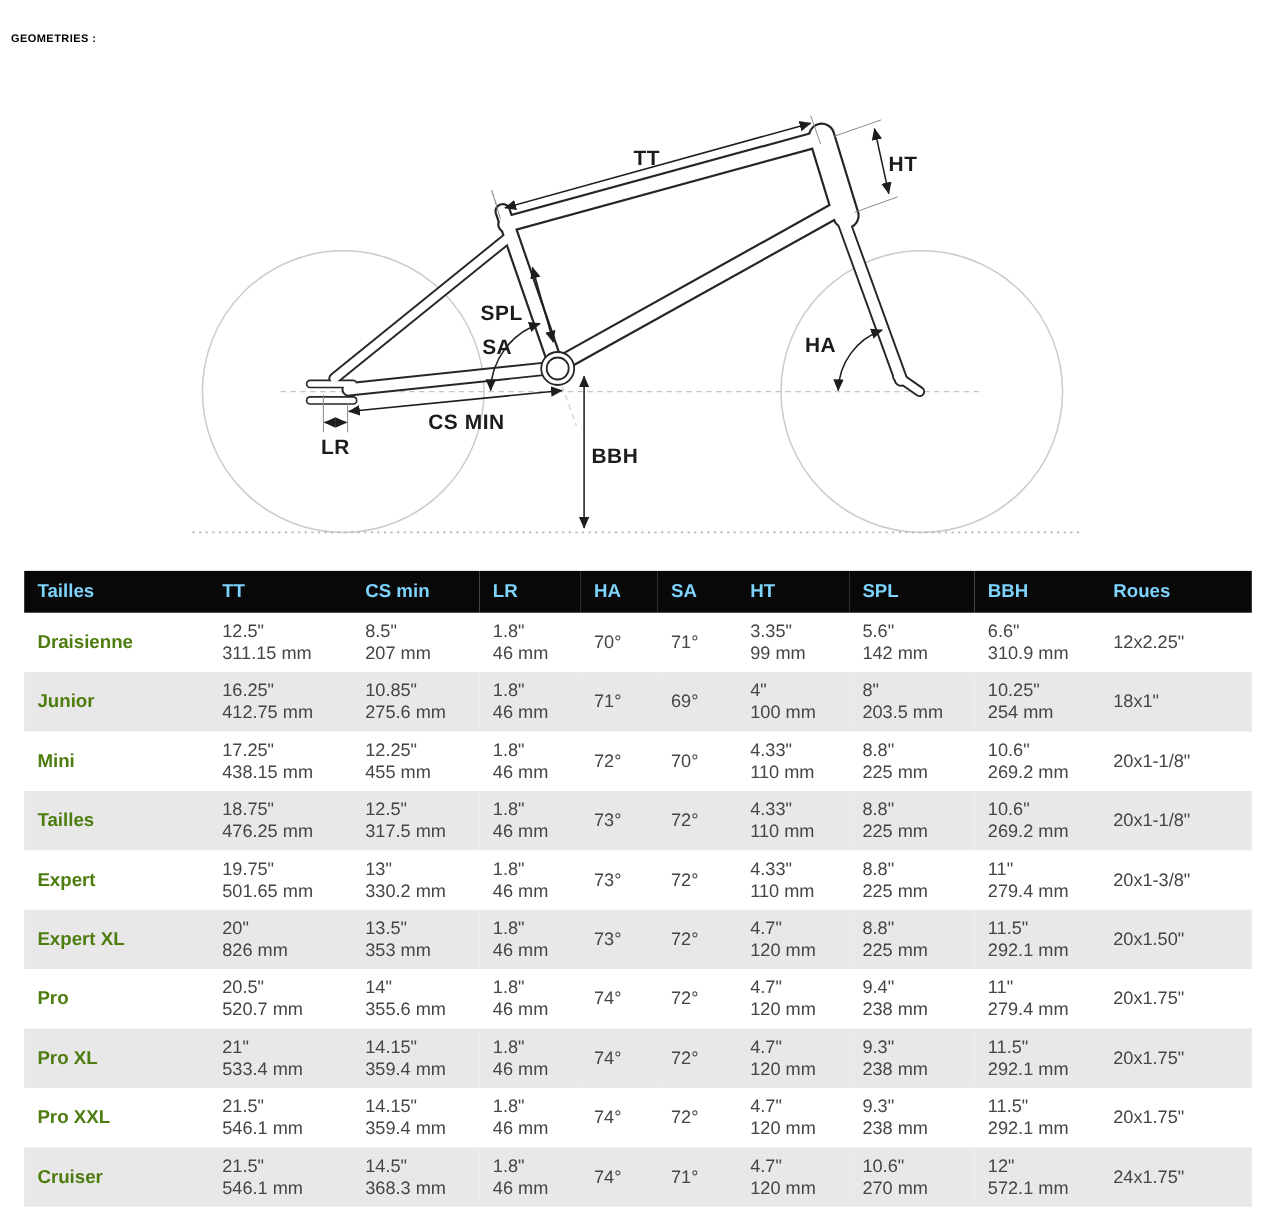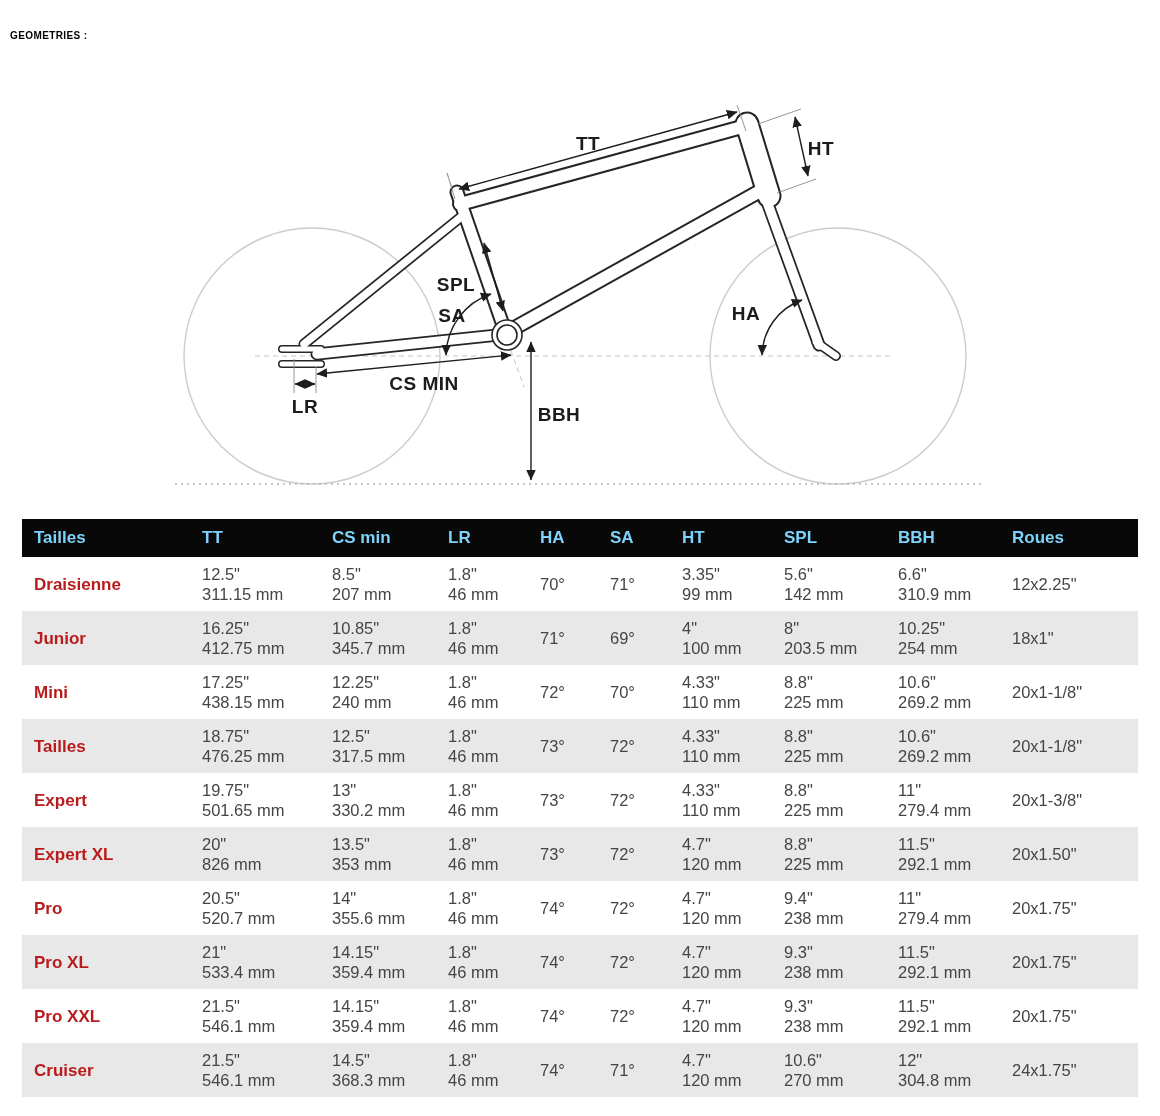--- a/index.html
+++ b/index.html
@@ -42,21 +42,21 @@
   }
   table.geo td{
     height:54px;
     padding:0 4px 0 12px;
     vertical-align:middle;
     font-size:16.5px;
     color:#454545;
     line-height:20px;
   }
   table.geo tbody tr:nth-child(even){background:#e8e8e8;}
-  .row-name{font-weight:700;font-size:17px;color:#b91c1c;}
+  .row-name{font-weight:700;font-size:17px;color:#4d7c0f;}
 </style>
 </head>
 <body>
 
 <div class="page-title">GEOMETRIES :</div>
 
 <div class="diagram-wrap">
   <svg width="1160" height="430" viewBox="0 70 1160 430">
     <defs>
       <marker id="arr" viewBox="0 0 10 10" refX="8.5" refY="5" markerWidth="8.5" markerHeight="8.5" orient="auto-start-reverse">
@@ -189,21 +189,21 @@
   </tr>
 
   <tr>
     <td><span class="row-name">Junior</span></td>
     <td>
           <div>16.25"</div>
           <div>412.75 mm</div>
         </td>
     <td>
           <div>10.85"</div>
-          <div>345.7 mm</div>
+          <div>275.6 mm</div>
         </td>
     <td>
           <div>1.8"</div>
           <div>46 mm</div>
         </td>
     <td>71°</td>
     <td>69°</td>
     <td>
           <div>4"</div>
           <div>100 mm</div>
@@ -220,21 +220,21 @@
   </tr>
 
   <tr>
     <td><span class="row-name">Mini</span></td>
     <td>
           <div>17.25"</div>
           <div>438.15 mm</div>
         </td>
     <td>
           <div>12.25"</div>
-          <div>240 mm</div>
+          <div>455 mm</div>
         </td>
     <td>
           <div>1.8"</div>
           <div>46 mm</div>
         </td>
     <td>72°</td>
     <td>70°</td>
     <td>
           <div>4.33"</div>
           <div>110 mm</div>
@@ -455,18 +455,18 @@
     <td>
           <div>4.7"</div>
           <div>120 mm</div>
         </td>
     <td>
           <div>10.6"</div>
           <div>270 mm</div>
         </td>
     <td>
           <div>12"</div>
-          <div>304.8 mm</div>
+          <div>572.1 mm</div>
         </td>
     <td>24x1.75"</td>
   </tr>
 </tbody>
 </table>
 
 </body></html>

